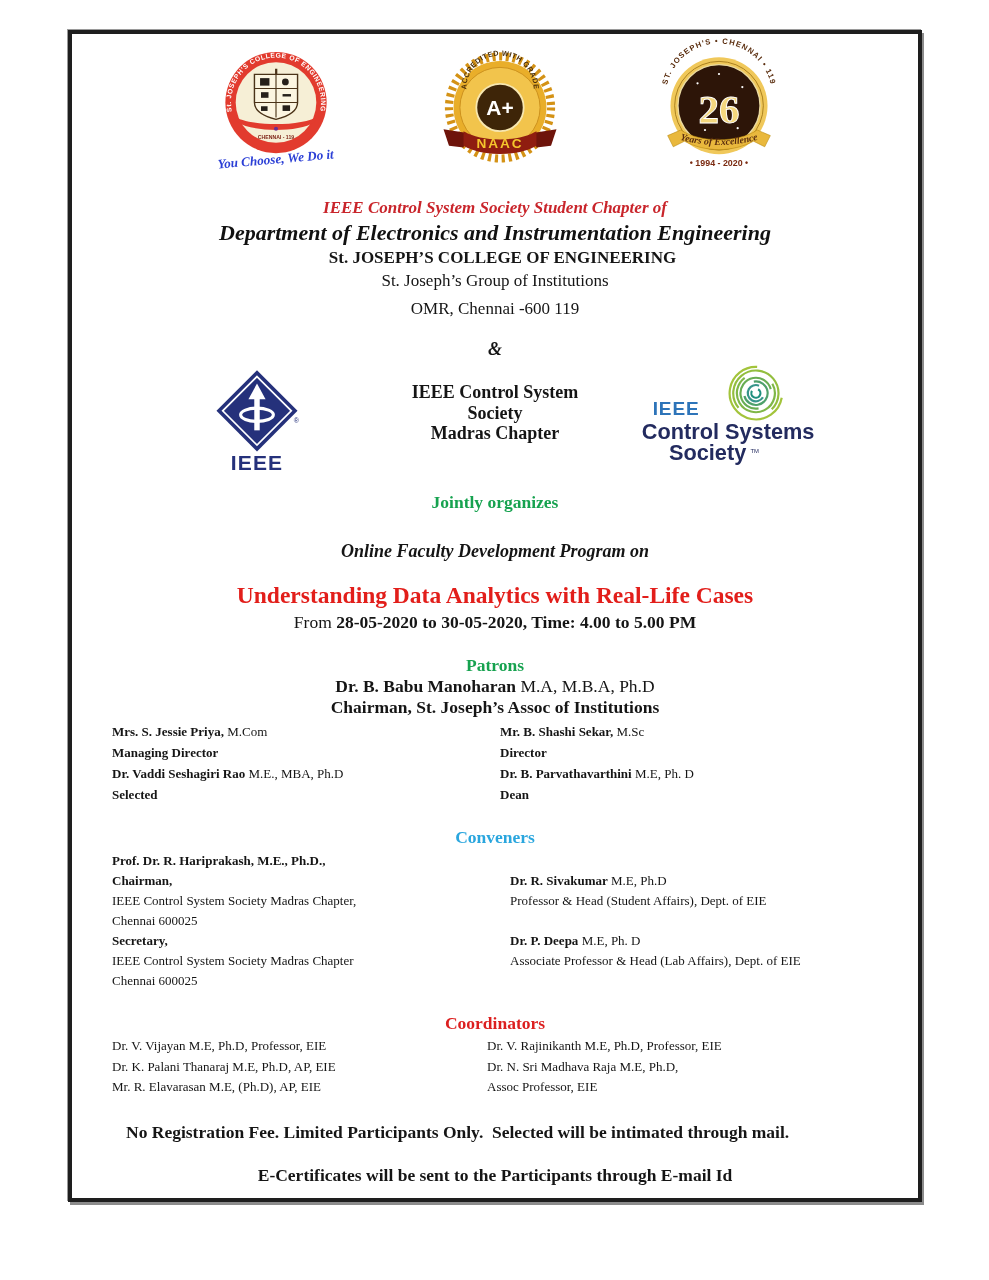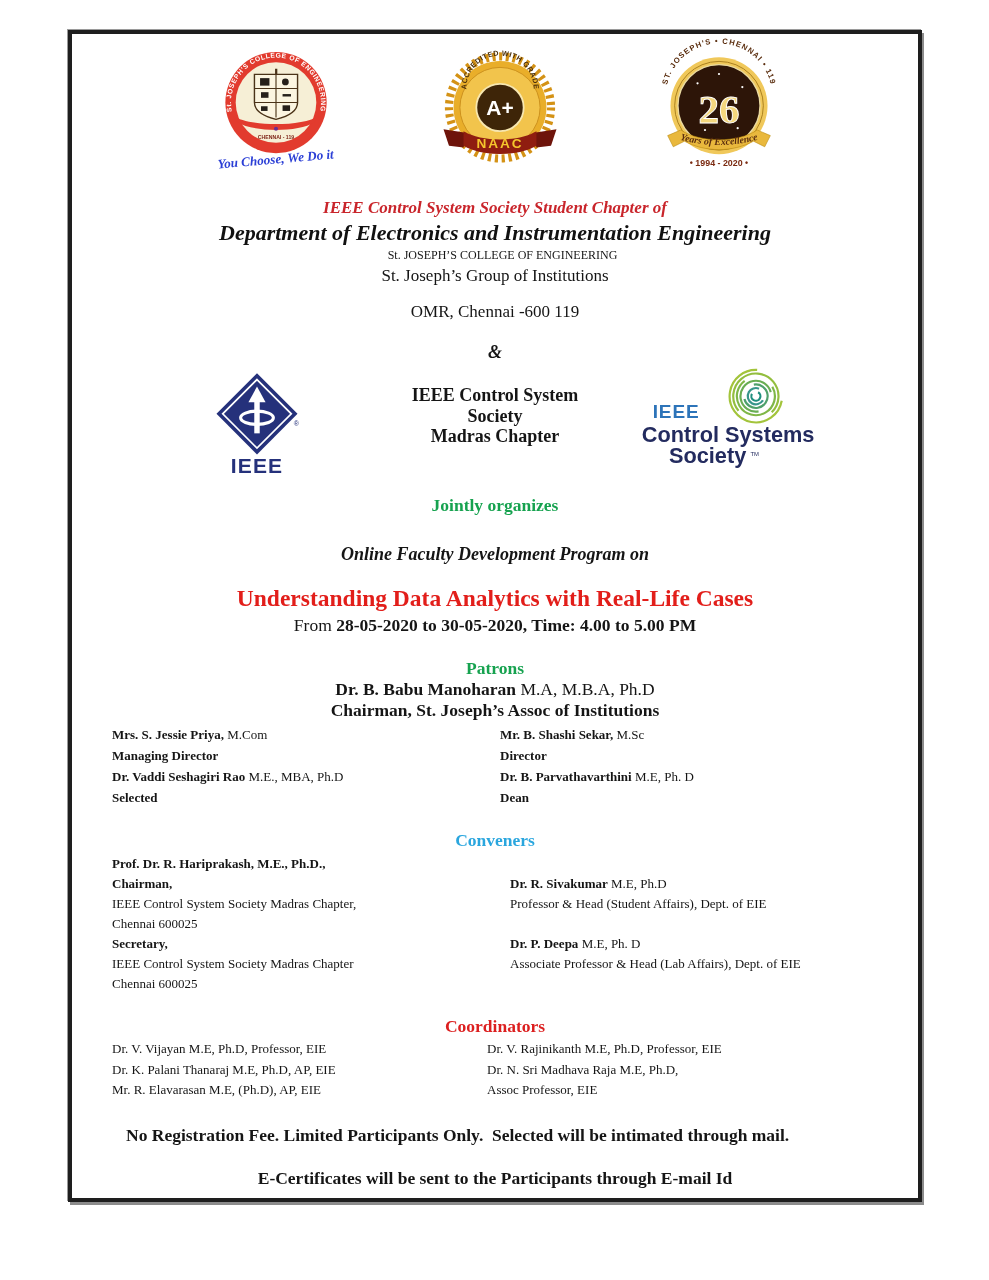--- a/index.html
+++ b/index.html
@@ -13,23 +13,23 @@
   .center{text-align:center;}
   .b{font-weight:bold;}
 
   
   .logos-row{display:flex;justify-content:center;align-items:flex-start;gap:85px;padding-top:12px;height:142px;}
   svg{overflow:visible;}
 
   
   .chapter{margin-top:10px;font-size:17px;font-weight:bold;font-style:italic;color:#C9252B;}
   .department{margin-top:2px;font-size:22px;font-weight:bold;font-style:italic;color:#111;}
-  .college-line{margin-top:2px;font-size:12px;font-weight:normal;padding-left:15px;}
+  .college-line{margin-top:2px;font-size:17px;font-weight:bold;padding-left:15px;}
   .group-line{margin-top:3px;font-size:17px;}
-  .address-line{margin-top:16px;font-size:17px;}
+  .address-line{margin-top:8px;font-size:17px;}
   .amp{margin-top:20px;font-size:18px;font-weight:bold;font-style:italic;}
 
   
   .org-row{position:relative;height:106px;margin-top:6px;}
   .ieee-logo-wrap{position:absolute;left:142px;top:2px;}
   .org-text{position:absolute;left:0;right:0;top:16px;text-align:center;font-size:18px;font-weight:bold;line-height:20.5px;}
   .css-logo-wrap{position:absolute;left:568px;top:-2px;}
 
   .jointly{margin-top:20px;font-size:17.5px;font-weight:bold;color:#16A24F;}
   .program{margin-top:28px;font-size:18px;font-weight:bold;font-style:italic;}

